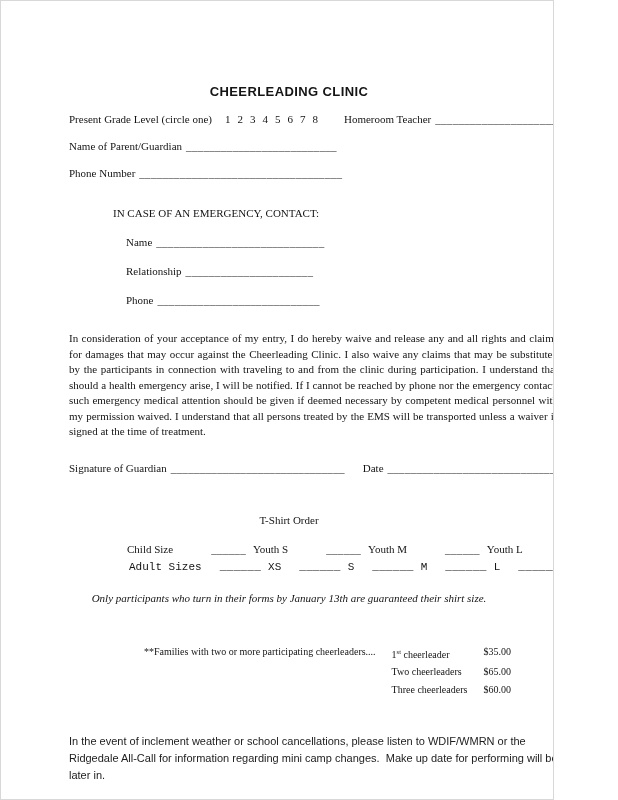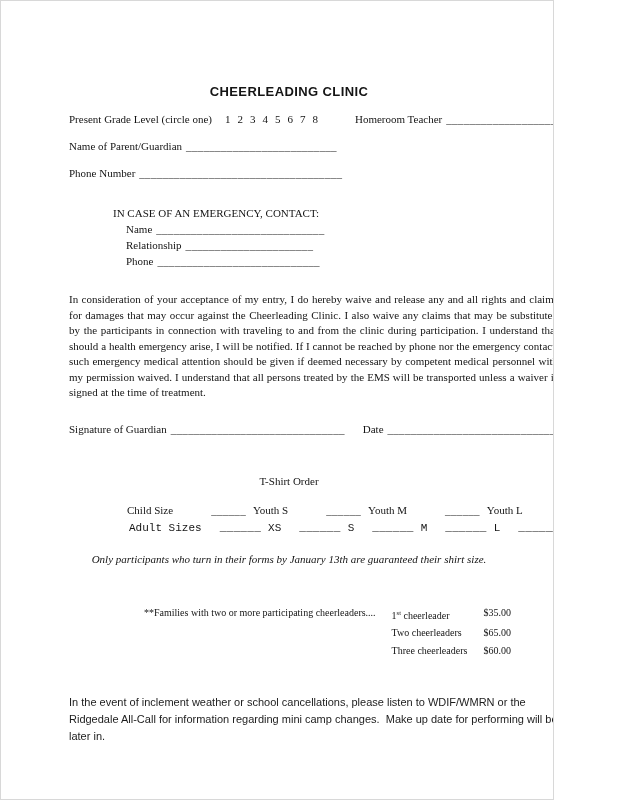--- a/index.html
+++ b/index.html
@@ -36,25 +36,25 @@
   }
   .row.first-row { margin-top: 26px; }
   .blank {
     margin-left: 4px;
     letter-spacing: 0.3px;
   }
   .suffix { margin-left: 0; }
 
   .grade-numbers { margin-left: 6px; }
   .grade-num { margin-left: 7px; }
-  .homeroom-label { margin-left: 37px; }
+  .homeroom-label { margin-left: 26px; }
 
   .emergency { margin-top: 26px; }
   .em-heading { margin-left: 44px; line-height: 14px; }
-  .em-row { margin-left: 57px; margin-top: 3px; line-height: 13px; white-space: nowrap; }
+  .em-row { margin-left: 57px; margin-top: 16px; line-height: 13px; white-space: nowrap; }
 
   .waiver {
     margin: 24px 0 0 0;
     width: 489px;
     text-align: justify;
     line-height: 15.5px;
   }
 
   .sig-row { margin-top: 21px; white-space: nowrap; line-height: 14px; }
   .date-label { margin-left: 18px; }

